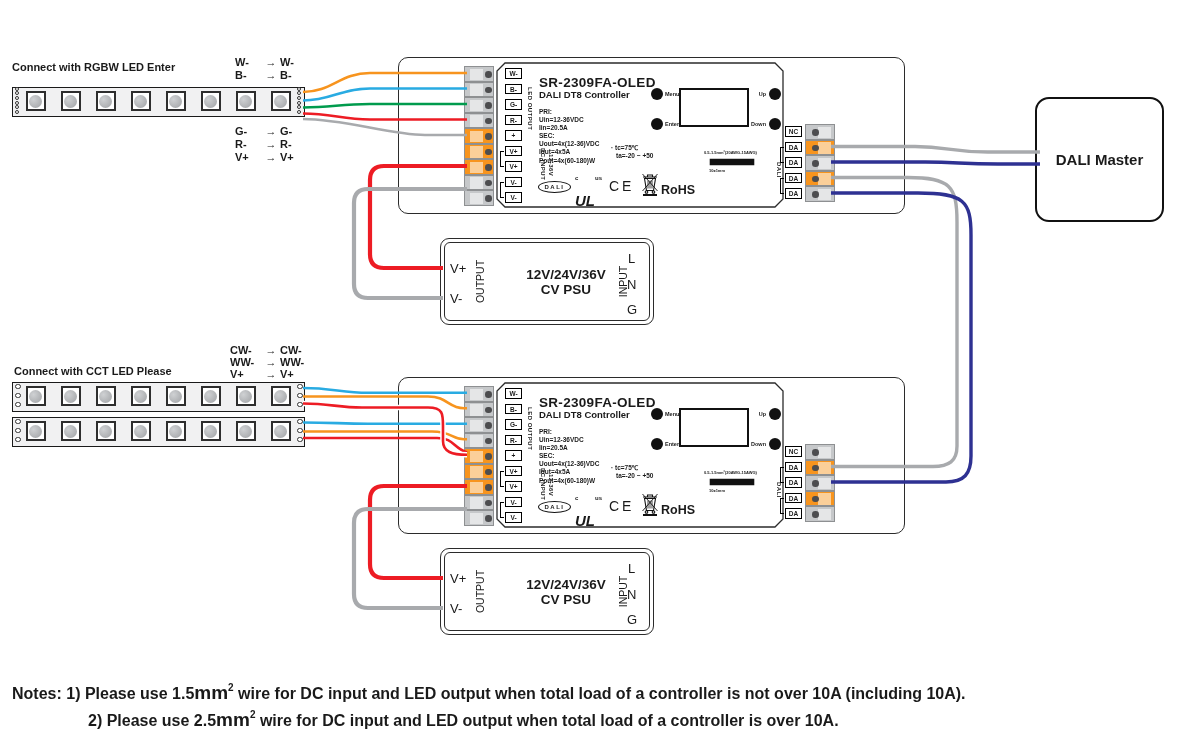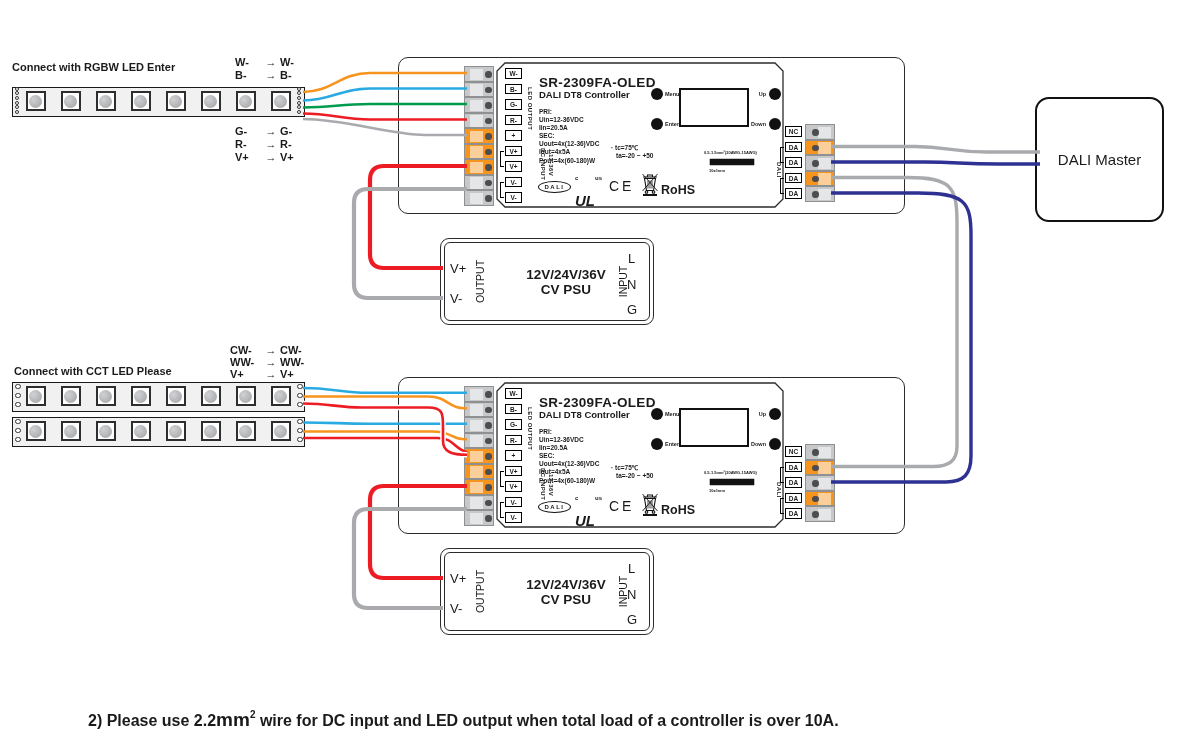--- a/index.html
+++ b/index.html
@@ -61,21 +61,21 @@
   
   .psu{position:absolute;width:212px;height:85px;border:1.5px solid #2b2b2b;border-radius:9px;}
   .psu *{position:absolute;box-sizing:border-box;}
   .psu .inner{inset:3px;border:1.2px solid #2b2b2b;border-radius:6px;}
   .psu .term{font-size:13px;}
   .psu .vup{transform:rotate(-90deg);transform-origin:center;font-size:10.5px;text-align:center;height:11px;line-height:11px;}
   .psu .pmodel{left:55px;top:28px;width:140px;text-align:center;font-size:13.5px;font-weight:bold;}
   .psu .ptype{left:55px;top:43px;width:140px;text-align:center;font-size:13.5px;font-weight:bold;}
   
   .dmaster{position:absolute;left:1035px;top:97px;width:125px;height:121px;border:2px solid #111;border-radius:14px;
-           display:flex;align-items:center;justify-content:center;font-size:15px;font-weight:normal;}
+           display:flex;align-items:center;justify-content:center;font-size:15px;font-weight:bold;}
   
   .note{position:absolute;font-size:16px;font-weight:bold;white-space:nowrap;}
   .note .mm{font-size:19px;}
   .note sup{font-size:10px;position:relative;top:-2px;}
 </style>
 </head>
 <body>
 
 <div id="stage">
 
@@ -505,22 +505,25 @@
     <div class="vup" style="left:154px;top:37px;width:56px">INPUT</div>
     <div class="term" style="left:187px;top:12px">L</div>
     <div class="term" style="left:186px;top:38px">N</div>
     <div class="term" style="left:186px;top:63px">G</div>
   </div>
 
   <div class="dmaster">
     <span>DALI Master</span>
   </div>
 
+  <div class="note" style="left:12px;top:682px">
+    <span>Notes: 1) Please use 1.5</span><span class="mm">mm</span><sup>2</sup><span> wire for DC input and LED output when total load of a controller is not over 10A (including 10A).</span>
+  </div>
   <div class="note" style="left:88px;top:709px">
-    <span>2) Please use 2.2</span><span class="mm">mm</span><sup>2</sup><span> wire for DC input and LED output when total load of a controller is over 10A.</span>
+    <span>2) Please use 2.5</span><span class="mm">mm</span><sup>2</sup><span> wire for DC input and LED output when total load of a controller is over 10A.</span>
   </div>
 
   <svg class="layer" width="1197" height="745">
 
     <path class="wire wo" d="M303,92 C332,92 340,73 370,73 H467"></path>
     <path class="wire wlb" d="M303,100.5 C332,100.5 340,88.5 370,88.5 H467"></path>
     <path class="wire wg" d="M303,107.5 C332,107.5 340,104 370,104 H467"></path>
     <path class="wire wr" d="M303,113.5 C332,113.5 342,119.5 370,119.5 H467"></path>
     <path class="wire wgy" d="M303,119 C345,119 390,135 425,135 H467"></path>
 

